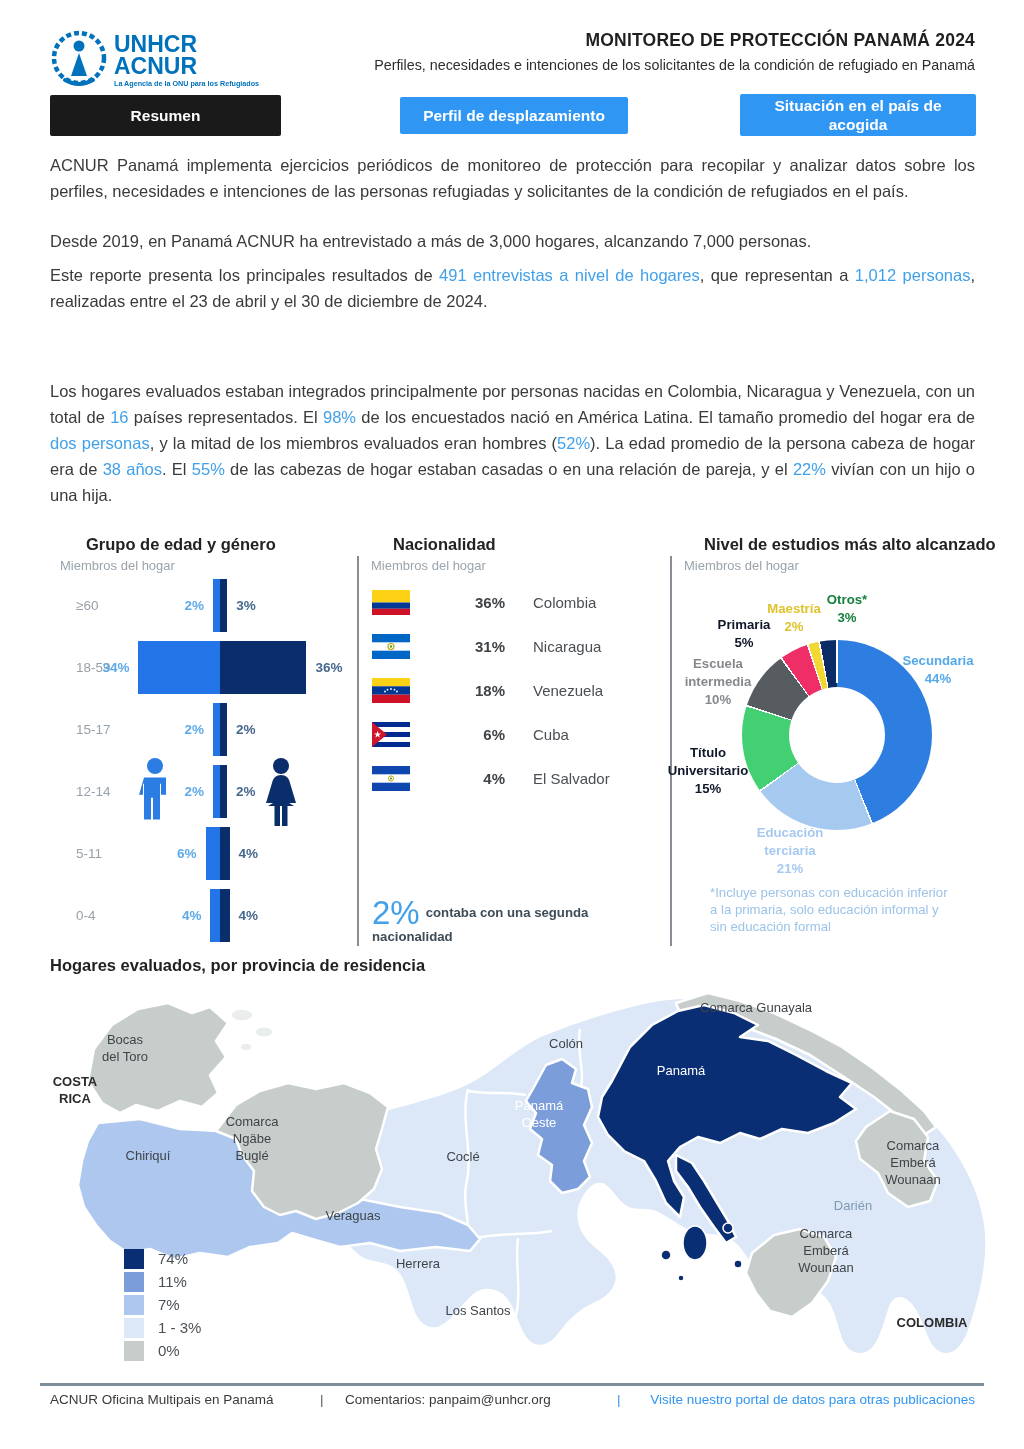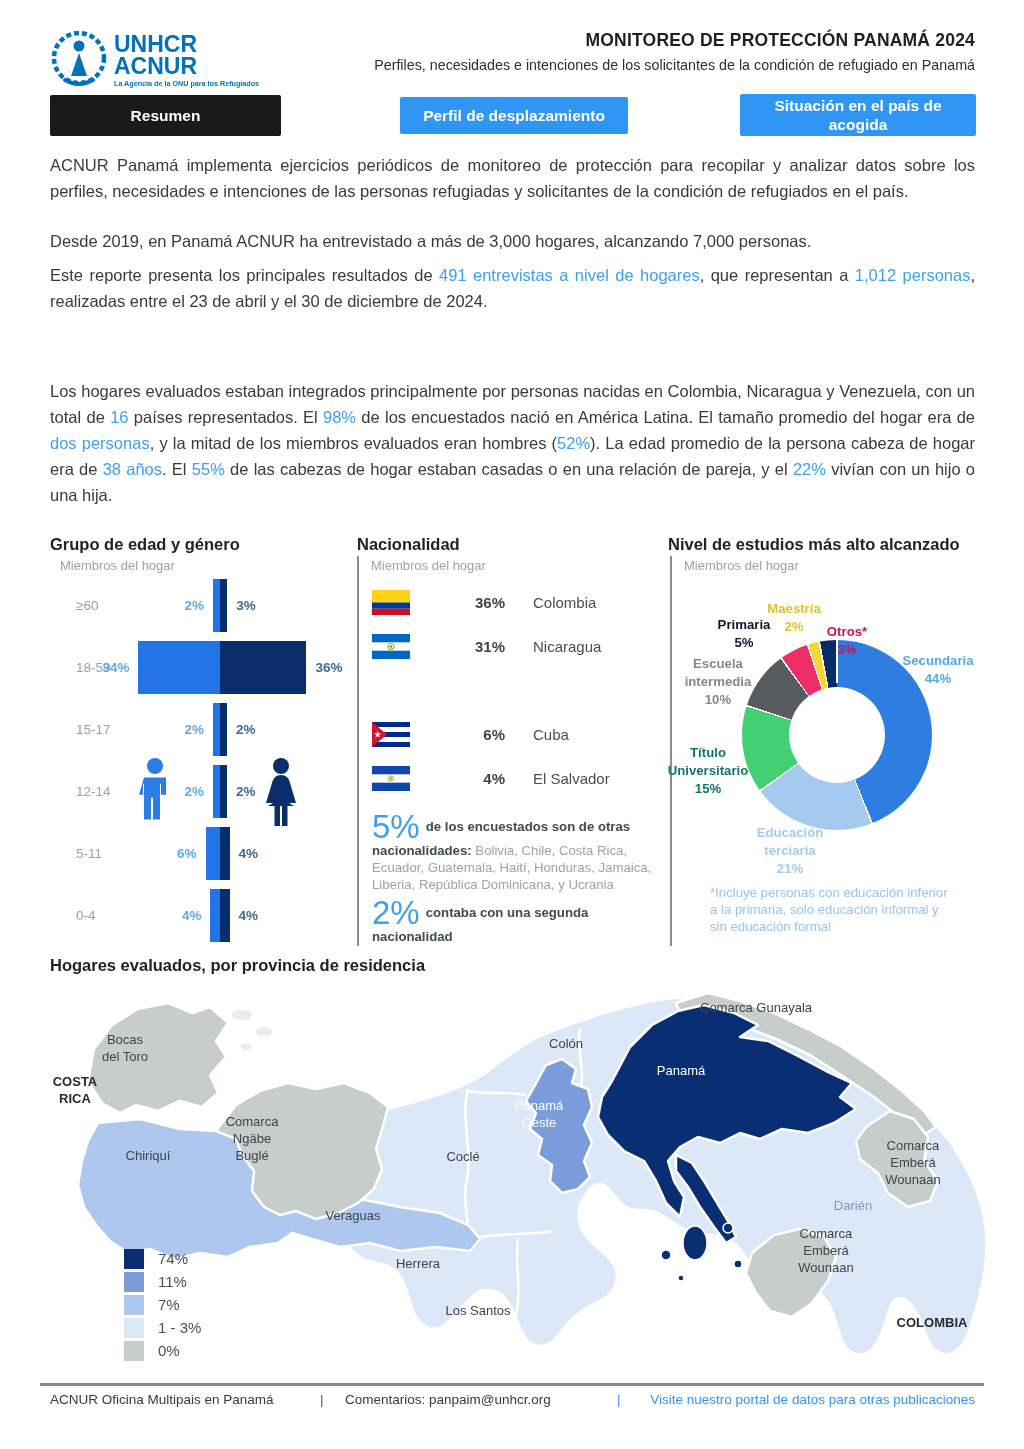--- a/index.html
+++ b/index.html
@@ -19,21 +19,21 @@
   .tab-blue3{left:740px;top:94px;width:236px;height:42px;padding:0 8px;box-sizing:border-box;}
 
   .para{position:absolute;left:50px;width:925px;font-size:16.5px;line-height:26px;
         text-align:justify;color:#3a3a39;}
   .hl{color:#41a0e9;}
 
   .banner{position:absolute;left:50px;top:322px;width:925px;height:38px;color:#fff;
           font-weight:bold;font-size:15.5px;letter-spacing:.4px;display:flex;
           align-items:center;justify-content:center;}
 
-  .col-title{position:absolute;font-size:16.5px;font-weight:bold;color:#222;}
+  .col-title{position:absolute;font-size:16.5px;font-weight:bold;color:#222;margin-left:36px;}
   .col-sub{position:absolute;font-size:13px;color:#9aa4ad;}
   .vline{position:absolute;width:2px;background:#878d92;}
 
   
   .pyr{position:absolute;left:50px;top:577px;width:300px;height:372px;}
   .pyr-row{position:relative;height:57px;margin-bottom:5px;}
   .pyr-row .age{position:absolute;left:12px;top:0;line-height:57px;font-size:13.5px;color:#97a1aa;margin-left:14px;}
   .pyr-row .bar-m{position:absolute;right:130px;top:2px;bottom:2px;}
   .pyr-row .bar-f{position:absolute;left:170px;top:2px;bottom:2px;}
   .pyr-row .pct-m{position:absolute;top:0;line-height:57px;font-size:13.5px;font-weight:bold;color:#5fabe9;}
@@ -184,20 +184,36 @@
   <div class="nat-row" style="top:634px;">
     <svg class="flag" viewBox="0 0 38 25">
       <rect width="38" height="25" fill="#0067c6"></rect>
         <rect y="8.3" width="38" height="8.4" fill="#fff"></rect>
       <circle cx="19" cy="12.5" r="3" fill="none" stroke="#c8a400" stroke-width="1.2"></circle>
         <circle cx="19" cy="12.5" r="1.2" fill="#3aa337"></circle>
     </svg>
     <span class="pct">31%</span>
     <span class="country">Nicaragua</span>
   </div>
+  <div class="nat-row" style="top:678px;">
+    <svg class="flag" viewBox="0 0 38 25">
+      <rect width="38" height="8.3" fill="#fcd116"></rect>
+        <rect y="8.3" width="38" height="8.4" fill="#003893"></rect>
+        <rect y="16.7" width="38" height="8.3" fill="#ce1126"></rect>
+      <g fill="#fff">
+          <circle cx="13" cy="13.5" r=".9"></circle>
+          <circle cx="15.5" cy="11.7" r=".9"></circle>
+          <circle cx="19" cy="11" r=".9"></circle>
+          <circle cx="22.5" cy="11.7" r=".9"></circle>
+          <circle cx="25" cy="13.5" r=".9"></circle>
+        </g>
+    </svg>
+    <span class="pct">18%</span>
+    <span class="country">Venezuela</span>
+  </div>
   <div class="nat-row" style="top:722px;">
     <svg class="flag" viewBox="0 0 38 25">
       <rect width="38" height="25" fill="#fff"></rect>
       <g fill="#002a8f">
           <rect width="38" height="5"></rect>
           <rect y="10" width="38" height="5"></rect>
           <rect y="20" width="38" height="5"></rect>
         </g>
       <path d="M0,0 L15,12.5 L0,25 Z" fill="#cf142b"></path>
       <path d="M5.2,9.2 l1,3.1 h3.2 l-2.6,1.9 l1,3 l-2.6,-1.9 l-2.6,1.9 l1,-3 l-2.6,-1.9 h3.2 z" fill="#fff" transform="scale(0.85) translate(1.4,1.2)"></path>
@@ -209,53 +225,50 @@
     <svg class="flag" viewBox="0 0 38 25">
       <rect width="38" height="25" fill="#0f47af"></rect>
         <rect y="8.3" width="38" height="8.4" fill="#fff"></rect>
       <circle cx="19" cy="12.5" r="2.6" fill="none" stroke="#c8a400" stroke-width="1"></circle>
         <circle cx="19" cy="12.5" r="1.1" fill="#3aa337"></circle>
     </svg>
     <span class="pct">4%</span>
     <span class="country">El Salvador</span>
   </div>
 
-  <div class="bignote" style="top:812px;">
-    <span class="bigpct">5%</span><span style="font-weight:bold;">de los encuestados son de otras nacionalidades: </span><span class="graylist">Bolivia, Chile, Costa Rica, Ecuador, Guatemala, Haití, Honduras, Jamaica, Liberia, República Dominicana, y Ucrania</span>
-  </div>
   <div class="bignote" style="top:898px;">
     <span class="bigpct">2%</span><span style="font-weight:bold;">contaba con una segunda nacionalidad</span>
   </div>
 
   <div class="col-title" style="left:668px;top:535px;">Nivel de estudios más alto alcanzado</div>
   <div class="vline" style="left:670px;top:556px;height:390px;"></div>
   <div class="col-sub" style="left:684px;top:558px;">Miembros del hogar</div>
 
   <div id="donut" style="background: conic-gradient(rgb(255, 255, 255) 0deg, rgb(255, 255, 255) 0.55deg, rgb(46, 125, 225) 0.55deg, rgb(46, 125, 225) 157.85deg, rgb(255, 255, 255) 157.85deg, rgb(255, 255, 255) 158.4deg, rgb(255, 255, 255) 158.4deg, rgb(255, 255, 255) 158.95deg, rgb(166, 201, 240) 158.95deg, rgb(166, 201, 240) 233.45deg, rgb(255, 255, 255) 233.45deg, rgb(255, 255, 255) 234deg, rgb(255, 255, 255) 234deg, rgb(255, 255, 255) 234.55deg, rgb(66, 208, 114) 234.55deg, rgb(66, 208, 114) 287.45deg, rgb(255, 255, 255) 287.45deg, rgb(255, 255, 255) 288deg, rgb(255, 255, 255) 288deg, rgb(255, 255, 255) 288.55deg, rgb(87, 92, 97) 288.55deg, rgb(87, 92, 97) 323.45deg, rgb(255, 255, 255) 323.45deg, rgb(255, 255, 255) 324deg, rgb(255, 255, 255) 324deg, rgb(255, 255, 255) 324.55deg, rgb(239, 46, 103) 324.55deg, rgb(239, 46, 103) 341.45deg, rgb(255, 255, 255) 341.45deg, rgb(255, 255, 255) 342deg, rgb(255, 255, 255) 342deg, rgb(255, 255, 255) 342.55deg, rgb(242, 216, 49) 342.55deg, rgb(242, 216, 49) 348.65deg, rgb(255, 255, 255) 348.65deg, rgb(255, 255, 255) 349.2deg, rgb(255, 255, 255) 349.2deg, rgb(255, 255, 255) 349.75deg, rgb(10, 44, 102) 349.75deg, rgb(10, 44, 102) 359.45deg, rgb(255, 255, 255) 359.45deg, rgb(255, 255, 255) 360deg);">
       <div class="hole"></div>
     </div>
 
-  <div class="dlabel" style="left:847px;top:591px;color:#be185d;margin-top:32px;">
+  <div class="dlabel" style="left:847px;top:591px;color:#15803d;">
     <span>Otros*</span>
       <span>3%</span>
   </div>
   <div class="dlabel" style="left:794px;top:600px;color:#dec32c;">
     <span>Maestría</span>
       <span>2%</span>
   </div>
   <div class="dlabel" style="left:744px;top:616px;color:#0f172a;">
     <span>Primaria</span>
       <span>5%</span>
   </div>
   <div class="dlabel" style="left:718px;top:655px;color:#85898d;">
     <span>Escuela</span>
       <span>intermedia</span>
       <span>10%</span>
   </div>
-  <div class="dlabel" style="left:708px;top:744px;color:#0f766e;">
+  <div class="dlabel" style="left:708px;top:744px;color:#0f172a;">
     <span>Título</span>
       <span>Universitario</span>
       <span>15%</span>
   </div>
   <div class="dlabel" style="left:790px;top:824px;color:#a6c9f0;">
     <span>Educación</span>
       <span>terciaria</span>
       <span>21%</span>
   </div>
   <div class="dlabel" style="left:938px;top:652px;color:#55a9e8;">

